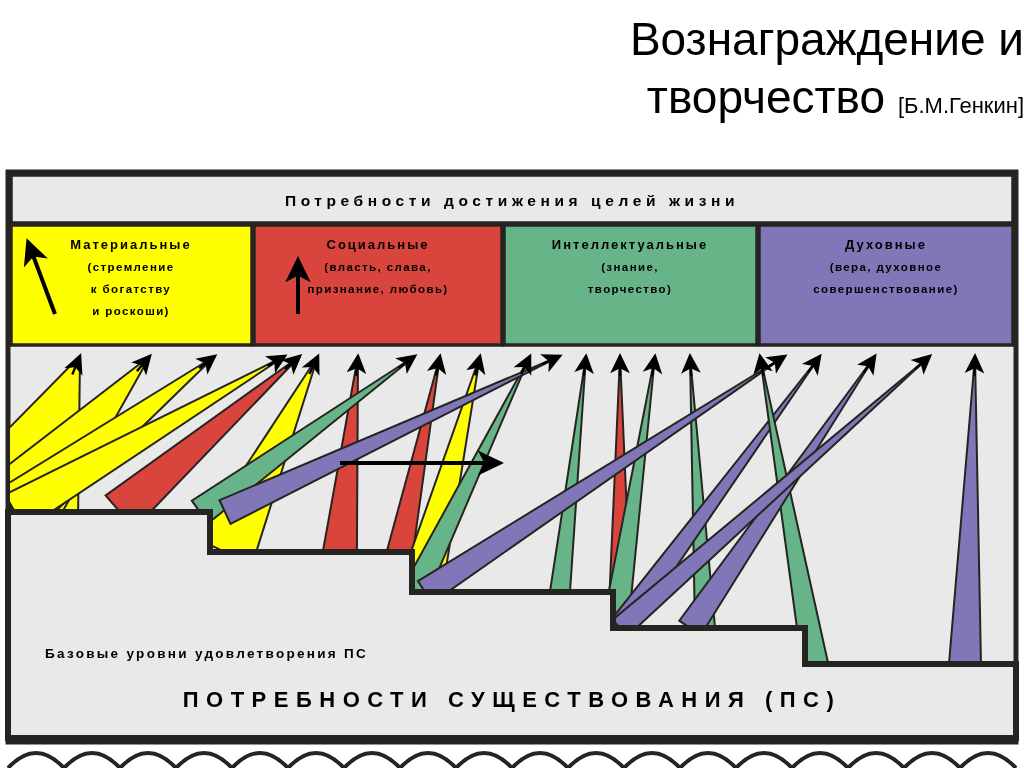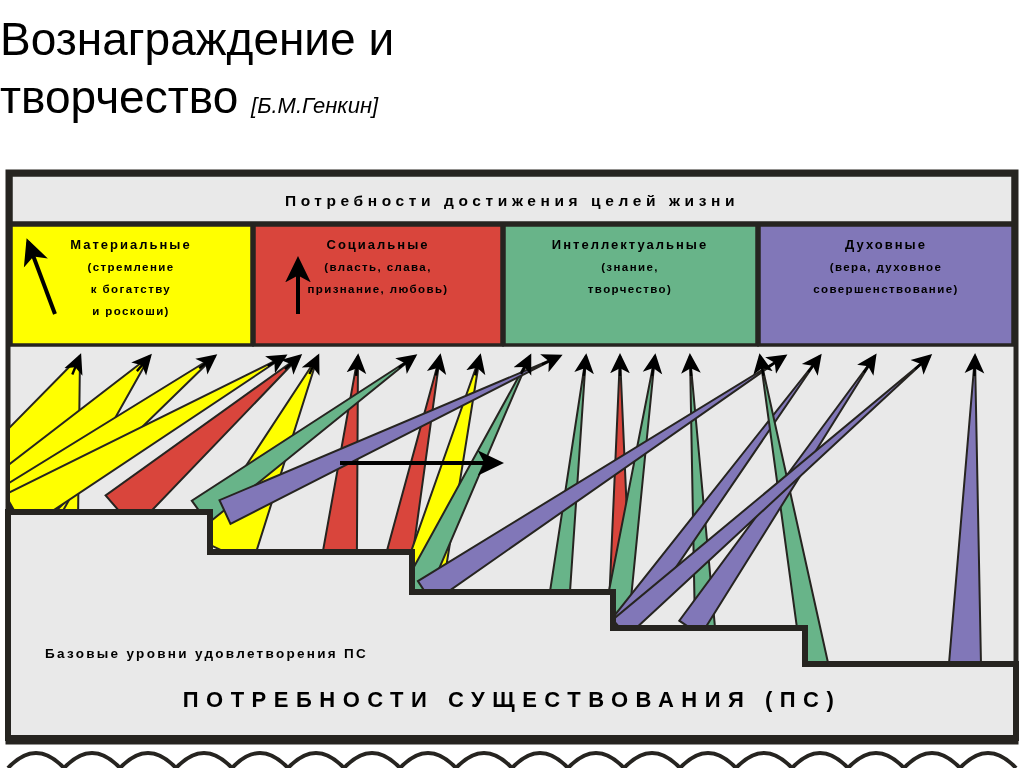--- a/index.html
+++ b/index.html
@@ -3,24 +3,24 @@
 <meta charset="utf-8">
 <style>
   html,body{margin:0;padding:0;}
   body{
     width:1024px;height:768px;background:#ffffff;
     font-family:"Liberation Sans", sans-serif;
     overflow:hidden;position:relative;
   }
   #title{
     position:absolute;left:0;top:10px;width:1024px;
-    text-align:left;color:#000;
+    text-align:right;color:#000;
     font-size:46px;line-height:58px;font-weight:400;
   }
-  #title .author{font-size:22px;vertical-align:baseline;font-style:italic;}
+  #title .author{font-size:22px;vertical-align:baseline;}
   #stage{position:absolute;left:0;top:166px;width:952px;height:602px;}
   svg{display:block;}
   .bx-label{
     font-family:"Liberation Sans", sans-serif;
     font-weight:bold;fill:#000;text-anchor:middle;
   }
   .hdr{font-size:15.5px;letter-spacing:4.6px;}
   .b-t{font-size:13px;letter-spacing:2.0px;}
   .b-s{font-size:11.5px;letter-spacing:1.4px;}
   .base-txt{font-size:13.5px;letter-spacing:2.3px;font-weight:bold;fill:#000;text-anchor:start;}

